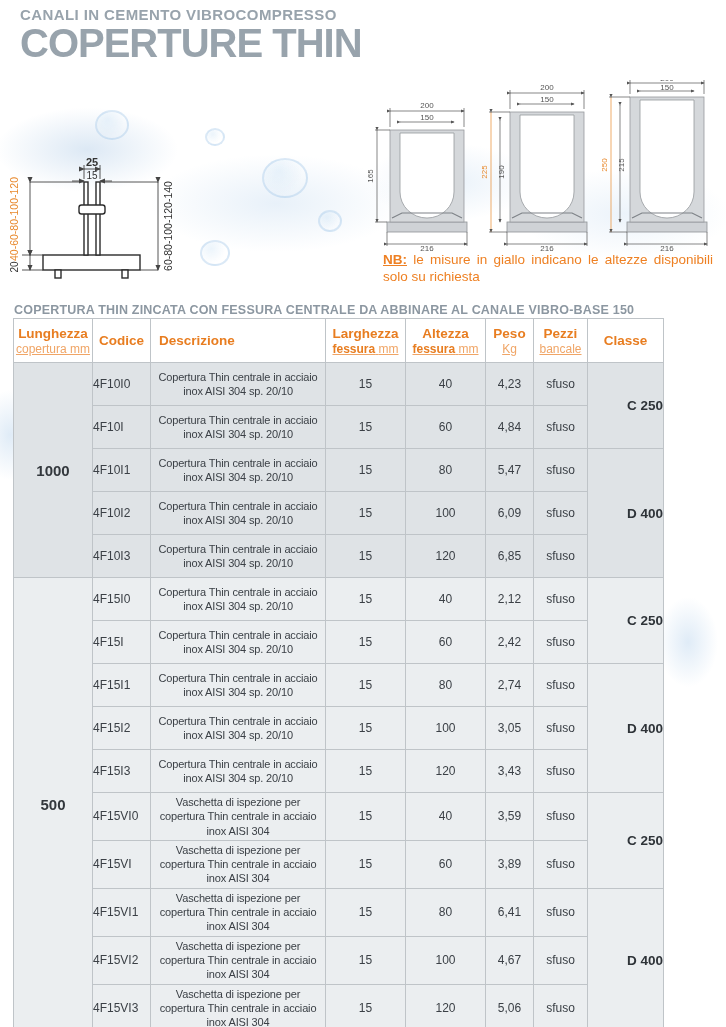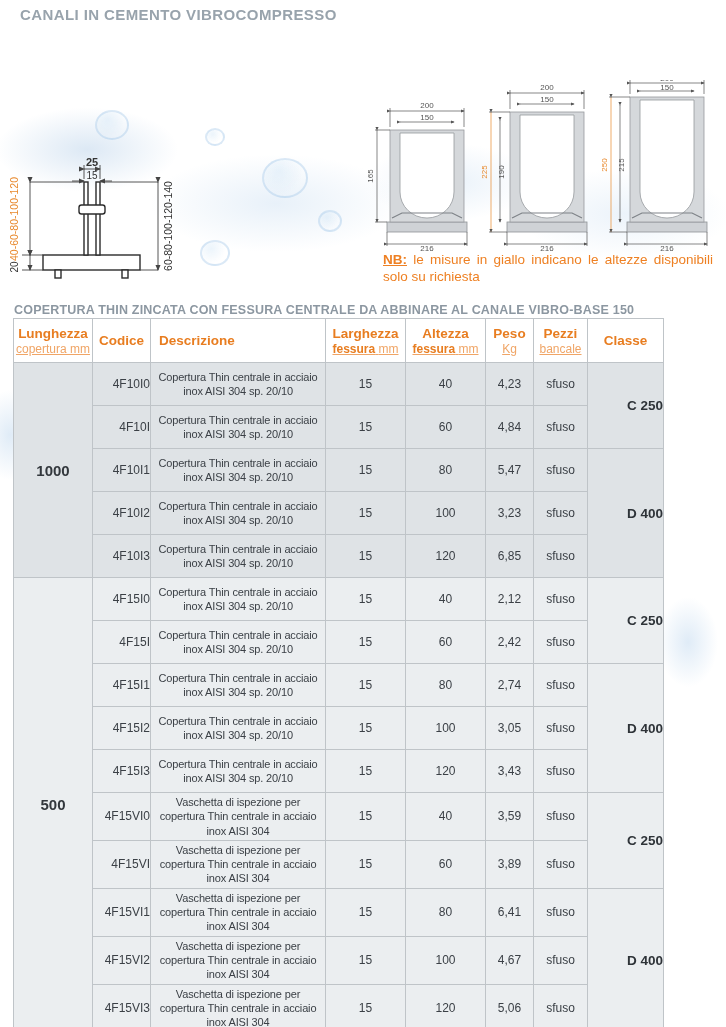--- a/index.html
+++ b/index.html
@@ -52,21 +52,21 @@
   thead tr { height:44px; background:#ffffff; }
   th { vertical-align:middle; text-align:center; font-weight:normal; padding:1px 1px; }
   .h-main { font-size:13.5px; font-weight:bold; color:#e87d20; }
   .h-sub  { font-size:12px; color:#f0a566; margin-top:1px;text-decoration:underline; }
   .h-sub b { color:#e87d20; font-weight:bold; }
   tr.ga { height:43px; background:#dfe3e6; }
   tr.gb { height:43px; background:#ebeef0; }
   tr.gbv { height:46px; background:#ebeef0; }
   td { vertical-align:middle; color:#3b4046; }
   td.lung   { text-align:center; font-size:15px; font-weight:bold; color:#33383d; }
-  td.code   { text-align:right; font-size:12px; }
+  td.code   { text-align:left; font-size:12px; }
   td.desc   { font-size:11px; line-height:1.3; letter-spacing:-.15px; padding:2px 5px; text-align:center; }
   td.num    { text-align:center; font-size:12px; }
   td.classe { text-align:right; font-size:13.5px; font-weight:bold; color:#2e3338; }
 </style>
 </head>
 <body>
 
 <div class="page">
 
   <div class="wm wm-band"></div>
@@ -74,20 +74,21 @@
   <span class="bubble" style="left:205px;top:128px;width:20px;height:18px"></span>
   <span class="bubble" style="left:262px;top:158px;width:46px;height:40px"></span>
   <span class="bubble" style="left:318px;top:210px;width:24px;height:22px"></span>
   <span class="bubble" style="left:200px;top:240px;width:30px;height:26px"></span>
   <div class="wm wm-left"></div>
   <div class="wm wm-right"></div>
 
   <div class="header">
     <div class="kicker">CANALI IN CEMENTO VIBROCOMPRESSO</div>
     <div class="title-row">
+      <span class="title">COPERTURE THIN</span>
     </div>
   </div>
 
   <svg class="drawing" style="left:0;top:135px" width="195" height="158" viewBox="0 0 195 158">
     <defs>
       <marker id="ah" markerWidth="7" markerHeight="6" refX="6" refY="3" orient="auto">
         <path d="M0,0 L7,3 L0,6 Z" fill="#444"></path>
       </marker>
     </defs>
 
@@ -277,21 +278,21 @@
         <td class="num">80</td>
         <td class="num">5,47</td>
         <td class="num">sfuso</td>
         <td class="classe" rowspan="3">D 400</td>
       </tr>
       <tr class="ga">
         <td class="code">4F10I2</td>
         <td class="desc">Copertura Thin centrale in acciaio inox AISI 304 sp. 20/10</td>
         <td class="num">15</td>
         <td class="num">100</td>
-        <td class="num">3,23</td>
+        <td class="num">6,09</td>
         <td class="num">sfuso</td>
       </tr>
       <tr class="ga">
         <td class="code">4F10I3</td>
         <td class="desc">Copertura Thin centrale in acciaio inox AISI 304 sp. 20/10</td>
         <td class="num">15</td>
         <td class="num">120</td>
         <td class="num">6,85</td>
         <td class="num">sfuso</td>
       </tr>

